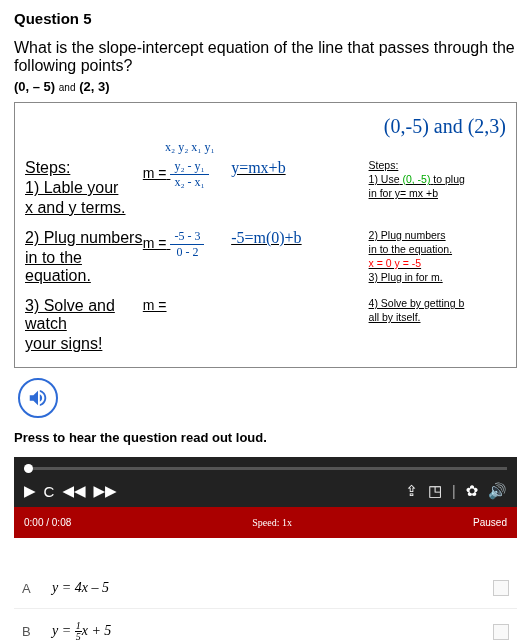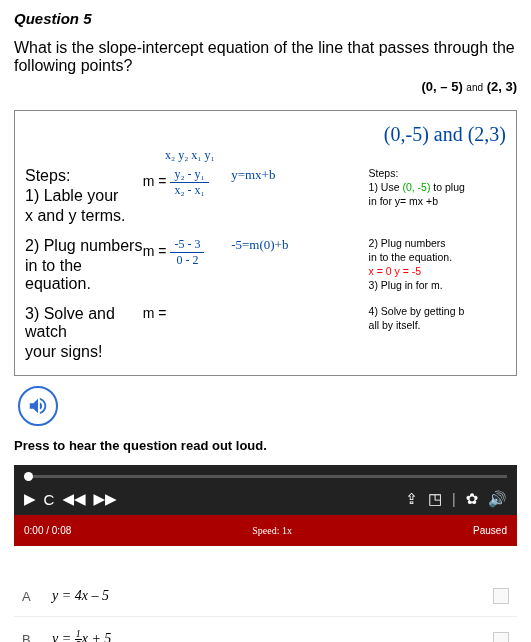--- a/index.html
+++ b/index.html
@@ -1,34 +1,34 @@
 <!DOCTYPE html>
 <html><head>
 <meta charset="utf-8">
 <style>
   * { box-sizing: border-box; margin: 0; padding: 0; }
   body { font-family: Arial, sans-serif; background: #fff; width: 531px; }
   .container { padding: 10px 14px; }
-  .qtitle { font-weight: bold; font-size: 15px; margin-bottom: 12px; font-style: italic; }
+  .qtitle { font-weight: bold; font-size: 15px; margin-bottom: 12px; }
   .prompt { font-size: 16px; margin-bottom: 4px; }
-  .points { text-align: right; font-size: 13px; margin-bottom: 16px; }
+  .points { text-align: left; font-size: 13px; margin-bottom: 8px; }
   .points .and { font-size: 10px; }
   .work-img { border: 1px solid #888; padding: 12px 10px 12px 10px; margin-bottom: 10px; position: relative; }
   .hw { font-family: 'Comic Sans MS', cursive; color: #0047a3; }
   .topline { text-align: right; font-size: 20px; margin-bottom: 4px; }
   .sub { font-size: 12px; margin-left: 140px; margin-top:-2px; margin-bottom:4px;}
   .colL { width: 120px; }
   .colM { width: 90px; font-size:14px; }
-  .colR1 { width: 140px; font-size:13px; }
+  .colR1 { width: 140px; font-size:16px; }
   .colR2 { width: 140px; font-size: 10.5px; }
   .lbl { margin-bottom: 2px; }
   .frac { display:inline-block; vertical-align: middle; text-align:center; font-size:12px; }
   .frac .t { border-bottom:1.5px solid #0047a3; padding:0 4px; display:block; }
   .frac .b { padding:0 4px; display:block; }
-  .row { display:flex; align-items:flex-start; margin-bottom:10px; }
+  .row { display:flex; align-items:flex-start; margin-bottom:10px;text-decoration:underline; }
   .row:last-child{margin-bottom:0;}
   .green{color:#0a0;}
   .red{color:#f00;}
   .audio-btn { width:40px; height:40px; border:2px solid #2e6bd6; border-radius:50%; display:flex; align-items:center; justify-content:center; margin:6px 0 12px 4px; cursor:pointer;}
   .audio-btn svg{width:22px;height:22px;}
   .read-label { font-weight:bold; font-size:13px; margin-bottom:12px; }
   .player { background:#222; padding:6px 0 0 0; }
   .progress { height:12px; position:relative; padding:0 10px;}
   .progress-bar{ height:3px; background:#555; position:relative; top:4px;}
   .progress-dot{ position:absolute; left:10px; top:1px; width:9px; height:9px; background:#fff; border-radius:50%;}

